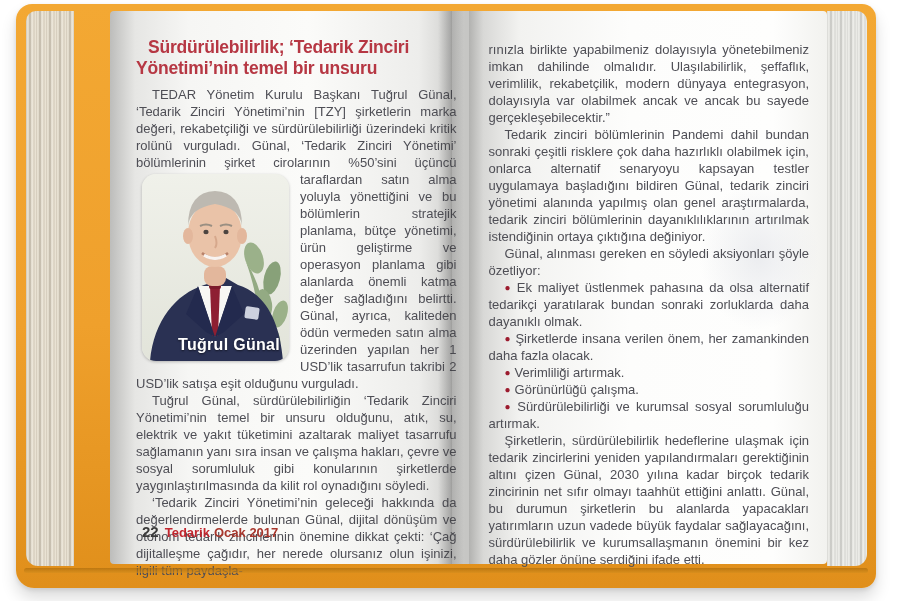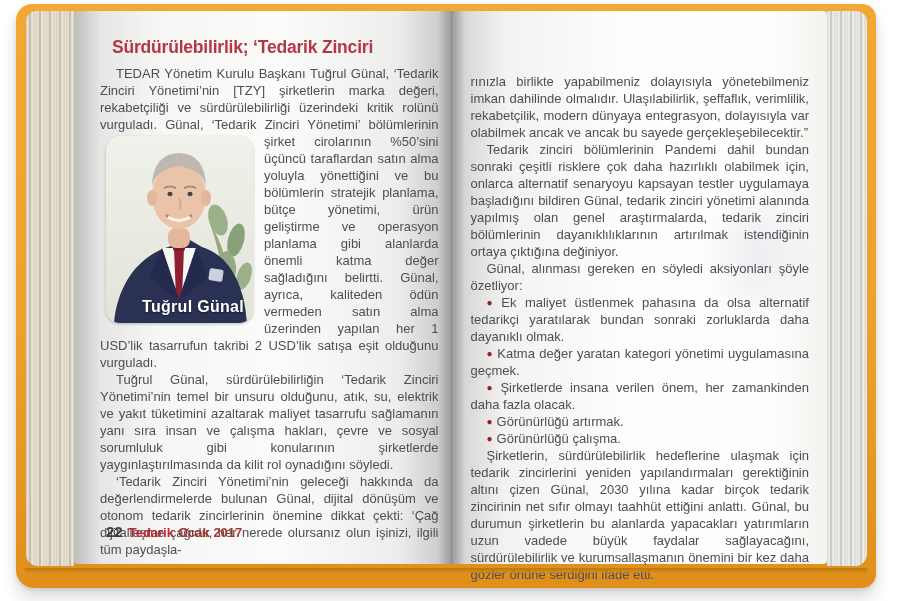--- a/index.html
+++ b/index.html
@@ -35,34 +35,35 @@
   }
   .pages {
     position:absolute; left:58px; right:49px; top:7px; bottom:24px;
     display:flex;
   }
   .page { position:relative; width:50%; height:100%; }
   .page-left {
     background:linear-gradient(90deg,
       #bdbdbb 0%, #e6e6e4 7%, #f6f6f4 22%, #fbfbf9 55%, #ededeb 86%, #c6c6c4 99%);
     border-radius:4px 0 0 4px;
+    margin-left:36px;
   }
   .page-right {
     background:linear-gradient(90deg,
       #b2b2b0 0%, #d8d8d6 4%, #f2f2f0 14%, #fdfdfc 45%, #fefefd 85%, #f2f2ef 100%);
     border-radius:0 4px 4px 0;
   }
   .spine-shade {
     position:absolute; left:50%; top:0; bottom:0; width:26px; margin-left:-13px;
     background:linear-gradient(90deg, rgba(60,60,60,0) 0%, rgba(60,60,60,0.28) 48%,
       rgba(40,40,40,0.38) 50%, rgba(60,60,60,0.22) 54%, rgba(60,60,60,0) 100%);
     pointer-events:none;
   }
   .lp-content { position:absolute; inset:0; padding:26px 12px 60px 26px; }
-  .rp-content { position:absolute; inset:0; padding:30px 18px 24px 20px;margin-top:32px; }
+  .rp-content { position:absolute; inset:0; padding:30px 18px 24px 20px; }
 
   .article-title {
     color:#b63743; font-weight:bold; font-size:17.5px; line-height:21px;
     margin-bottom:7px; letter-spacing:-0.2px;
   }
   .article-title .t1 { display:block; padding-left:12px; }
   .article-title .t2 { display:block; }
 
   .body-text { font-size:13px; line-height:17px; color:#4e4e55; text-align:justify; }
   .para { margin:0; }
@@ -104,20 +105,21 @@
 <div class="book">
   <div class="edges-left"></div>
   <div class="edges-right"></div>
 
   <div class="pages">
 
     <div class="page page-left">
       <div class="lp-content">
         <h1 class="article-title">
           <span class="t1">Sürdürülebilirlik; ‘Tedarik Zinciri</span>
+          <span class="t2">Yönetimi’nin temel bir unsuru</span>
         </h1>
 
         <div class="body-text">
           <div class="para indent">
             <span>TEDAR Yönetim Kurulu Başkanı Tuğrul Günal, ‘Tedarik Zinciri Yönetimi’nin [TZY] şirketlerin marka değeri, rekabetçiliği ve sürdürülebilirliği üzerindeki kritik rolünü vurguladı. Günal, ‘Tedarik Zinciri Yönetimi’ bölümlerinin şirket cirolarının</span>
             <span class="photo-float">
               <svg viewBox="0 0 147 187" preserveAspectRatio="none">
                 <defs>
                   <linearGradient id="bgGrad" x1="0" y1="0" x2="0" y2="1">
                     <stop offset="0" stop-color="#f0f1ea"></stop>
@@ -180,24 +182,24 @@
 
     <div class="page page-right">
       <div class="rp-highlight"></div>
       <div class="rp-content body-text">
         <div class="para">rınızla birlikte yapabilmeniz dolayısıyla yönetebilmeniz imkan dahilinde olmalıdır. Ulaşılabilirlik, şeffaflık, verimlilik, rekabetçilik, modern dünyaya entegrasyon, dolayısıyla var olabilmek ancak ve ancak bu sayede gerçekleşebilecektir.”</div>
         <div class="para indent">Tedarik zinciri bölümlerinin Pandemi dahil bundan sonraki çeşitli risklere çok daha hazırlıklı olabilmek için, onlarca alternatif senaryoyu kapsayan testler uygulamaya başladığını bildiren Günal, tedarik zinciri yönetimi alanında yapılmış olan genel araştırmalarda, tedarik zinciri bölümlerinin dayanıklılıklarının artırılmak istendiğinin ortaya çıktığına değiniyor.</div>
         <div class="para indent">Günal, alınması gereken en söyledi aksiyonları şöyle özetliyor:</div>
 
         <div>
           <div class="bullet-item"><span class="bullet-dot">●</span><span>Ek maliyet üstlenmek pahasına da olsa alternatif tedarikçi yaratılarak bundan sonraki zorluklarda daha dayanıklı olmak.</span></div>
-          <div class="bullet-item"><span class="bullet-dot">●</span><span>Katma değer yaratan kategori yönetimi uygulamasına geçmek.</span></div>
           <div class="bullet-item"><span class="bullet-dot">●</span><span>Şirketlerde insana verilen önem, her zamankinden daha fazla olacak.</span></div>
-          <div class="bullet-item"><span class="bullet-dot">●</span><span>Görünürlüğü artırmak.</span></div>
+          <div class="bullet-item"><span class="bullet-dot">●</span><span>Verimliliği artırmak.</span></div>
           <div class="bullet-item"><span class="bullet-dot">●</span><span>Görünürlüğü çalışma.</span></div>
+          <div class="bullet-item"><span class="bullet-dot">●</span><span>Sürdürülebilirliği ve kurumsal sosyal sorumluluğu artırmak.</span></div>
         </div>
 
         <div class="para indent">Şirketlerin, sürdürülebilirlik hedeflerine ulaşmak için tedarik zincirlerini yeniden yapılandırmaları gerektiğinin altını çizen Günal, 2030 yılına kadar birçok tedarik zincirinin net sıfır olmayı taahhüt ettiğini anlattı. Günal, bu durumun şirketlerin bu alanlarda yapacakları yatırımların uzun vadede büyük faydalar sağlayacağını, sürdürülebilirlik ve kurumsallaşmanın önemini bir kez daha gözler önüne serdiğini ifade etti.</div>
       </div>
     </div>
 
     <div class="spine-shade"></div>
   </div>
 </div>
 

